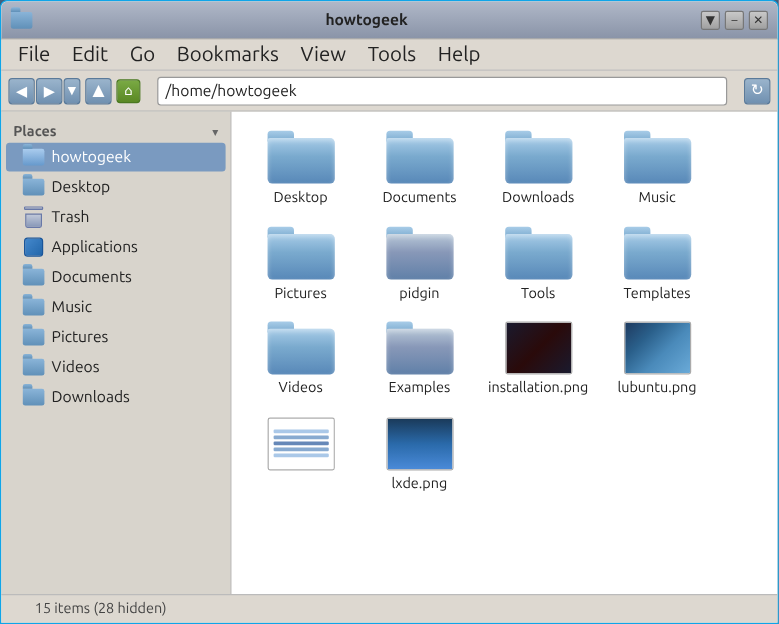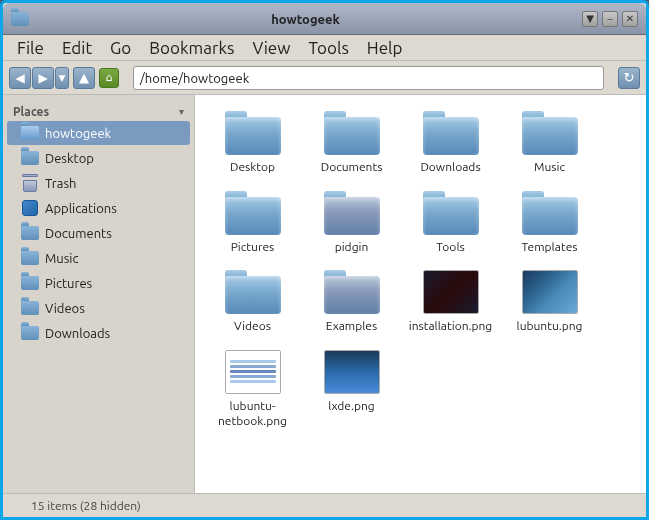--- a/index.html
+++ b/index.html
@@ -10,21 +10,21 @@
       display: flex;
       justify-content: center;
       align-items: center;
       width: 649px;
       height: 520px;
     }
     .window {
       width: 649px;
       height: 520px;
       background: #e8e4de;
-      border: 3px solid #0ea5e9;
+      border: 1px solid #0ea5e9;
       border-radius: 6px 6px 0 0;
       display: flex;
       flex-direction: column;
       box-shadow: 0 4px 16px rgba(0,0,0,0.5);
       overflow: hidden;
     }
     .titlebar {
       background: linear-gradient(to bottom, #b0b8c8 0%, #8a94a8 100%);
       height: 32px;
       display: flex;
@@ -586,21 +586,20 @@
             <div class="img-netbook">
               <div class="img-netbook-lines">
                 <div class="img-line" style="background:#aac8e8;"></div>
                 <div class="img-line" style="background:#88aad0;"></div>
                 <div class="img-line" style="background:#6688b8;"></div>
                 <div class="img-line" style="background:#88aad0;"></div>
                 <div class="img-line" style="background:#aac8e8;"></div>
               </div>
             </div>
           </div>
-          <span class="file-item-label">lubuntu-netbook.png</span>
         </div>
 
         <div class="file-item">
           <div class="img-thumb">
             <div class="img-lxde"></div>
           </div>
           <span class="file-item-label">lxde.png</span>
         </div>
 
       </div>

